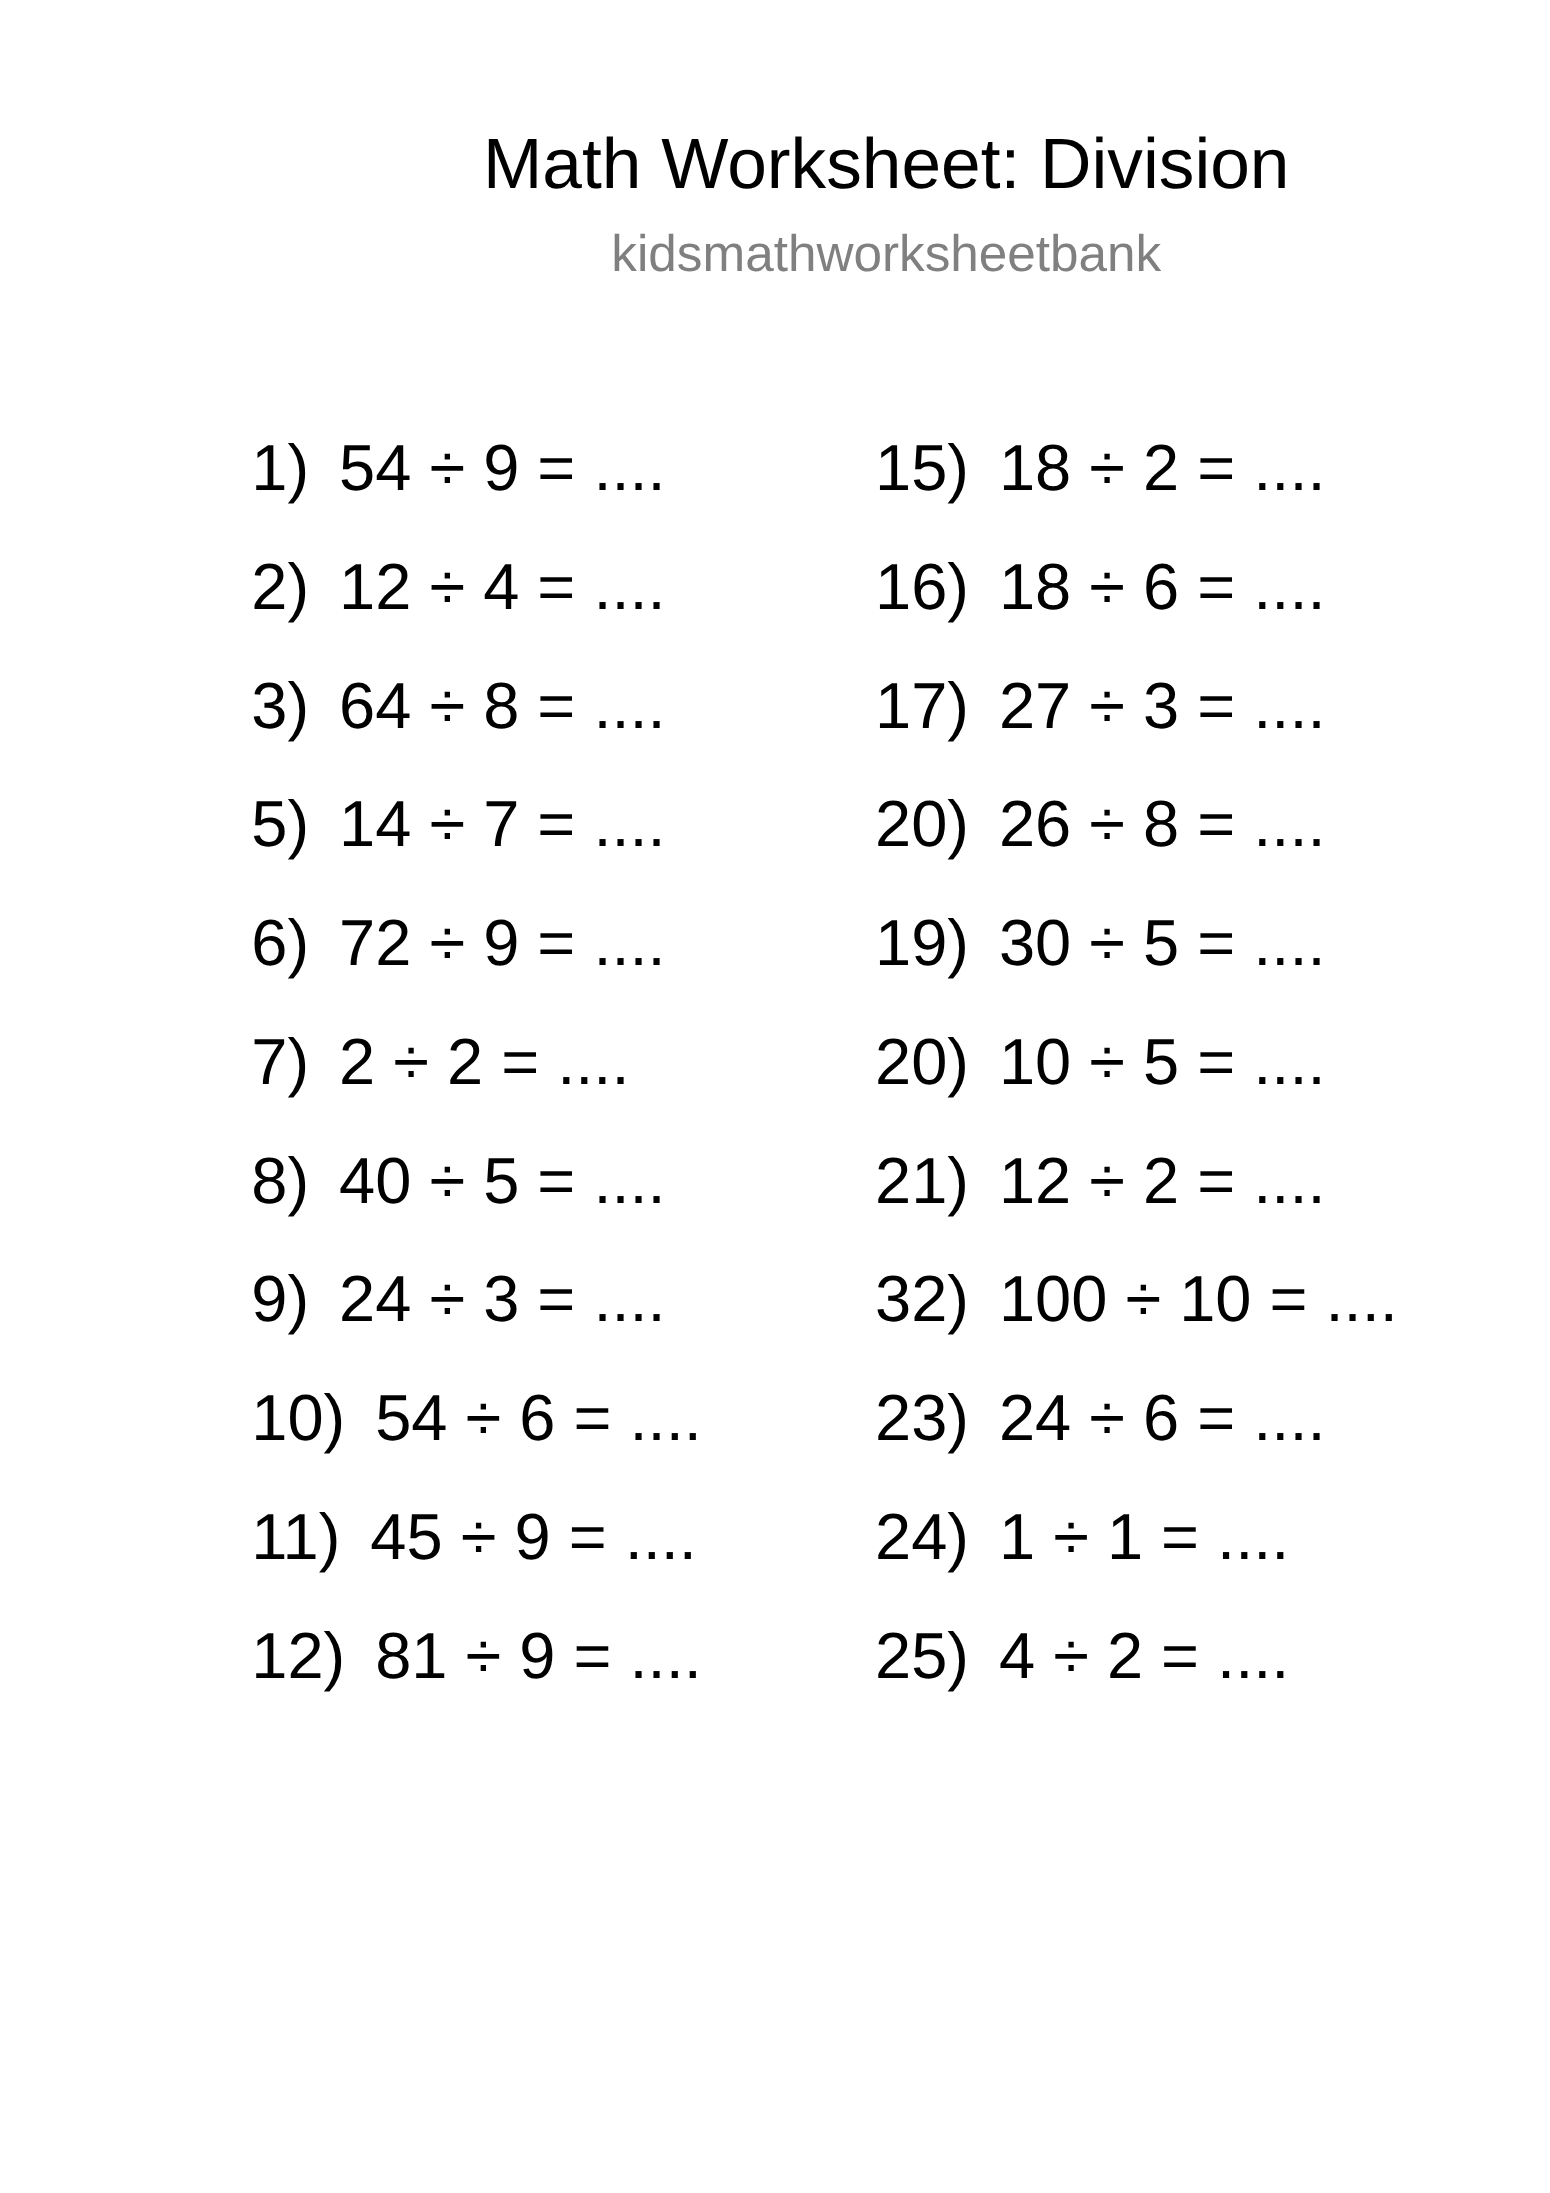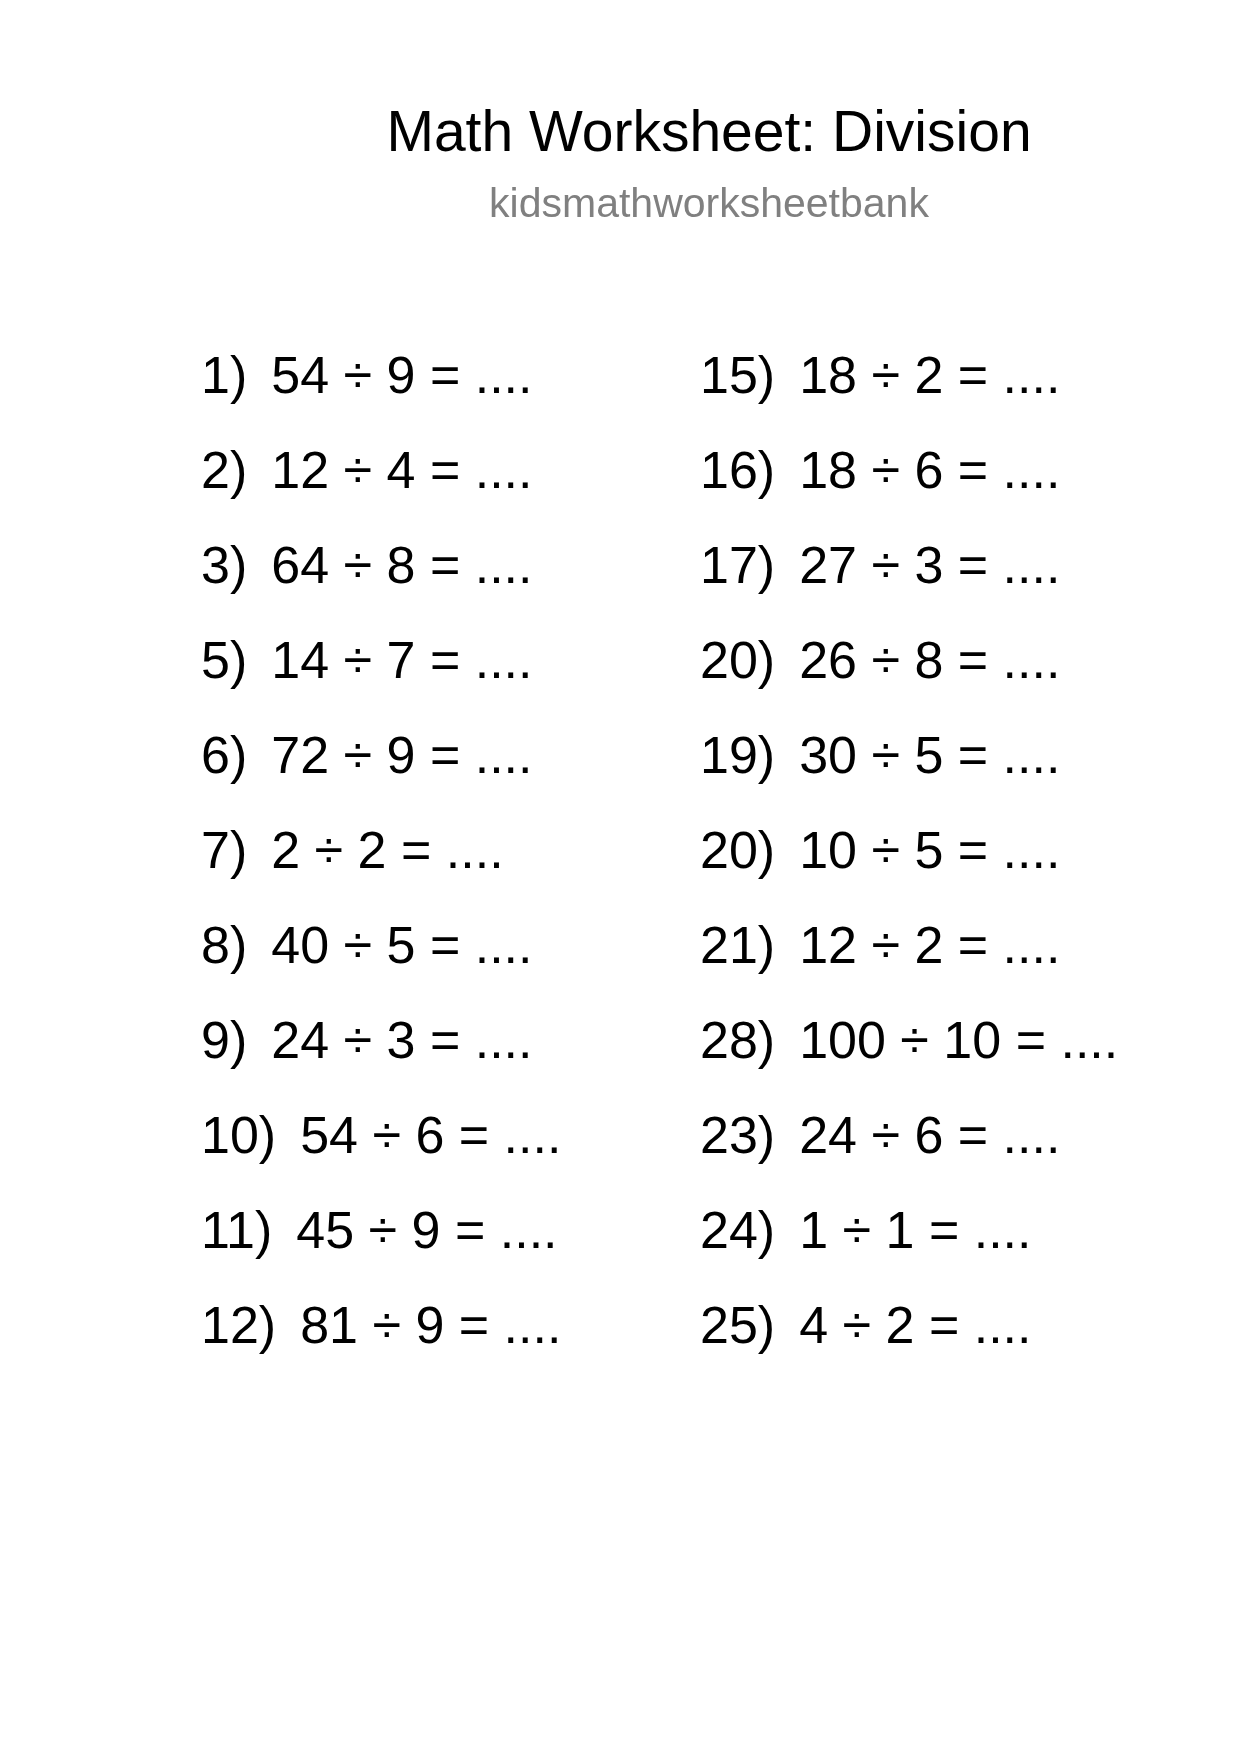--- a/index.html
+++ b/index.html
@@ -37,17 +37,17 @@
 </div>
 
 <div class="col right">
   <div class="item"><span class="num">15)</span><span class="expr">18 ÷ 2 = ....</span></div>
   <div class="item"><span class="num">16)</span><span class="expr">18 ÷ 6 = ....</span></div>
   <div class="item"><span class="num">17)</span><span class="expr">27 ÷ 3 = ....</span></div>
   <div class="item"><span class="num">20)</span><span class="expr">26 ÷ 8 = ....</span></div>
   <div class="item"><span class="num">19)</span><span class="expr">30 ÷ 5 = ....</span></div>
   <div class="item"><span class="num">20)</span><span class="expr">10 ÷ 5 = ....</span></div>
   <div class="item"><span class="num">21)</span><span class="expr">12 ÷ 2 = ....</span></div>
-  <div class="item"><span class="num">28)</span><span class="expr">100 ÷ 10 = ....</span></div>
+  <div class="item"><span class="num">32)</span><span class="expr">100 ÷ 10 = ....</span></div>
   <div class="item"><span class="num">23)</span><span class="expr">24 ÷ 6 = ....</span></div>
   <div class="item"><span class="num">24)</span><span class="expr">1 ÷ 1 = ....</span></div>
   <div class="item"><span class="num">25)</span><span class="expr">4 ÷ 2 = ....</span></div>
 </div>
 
 </body></html>

